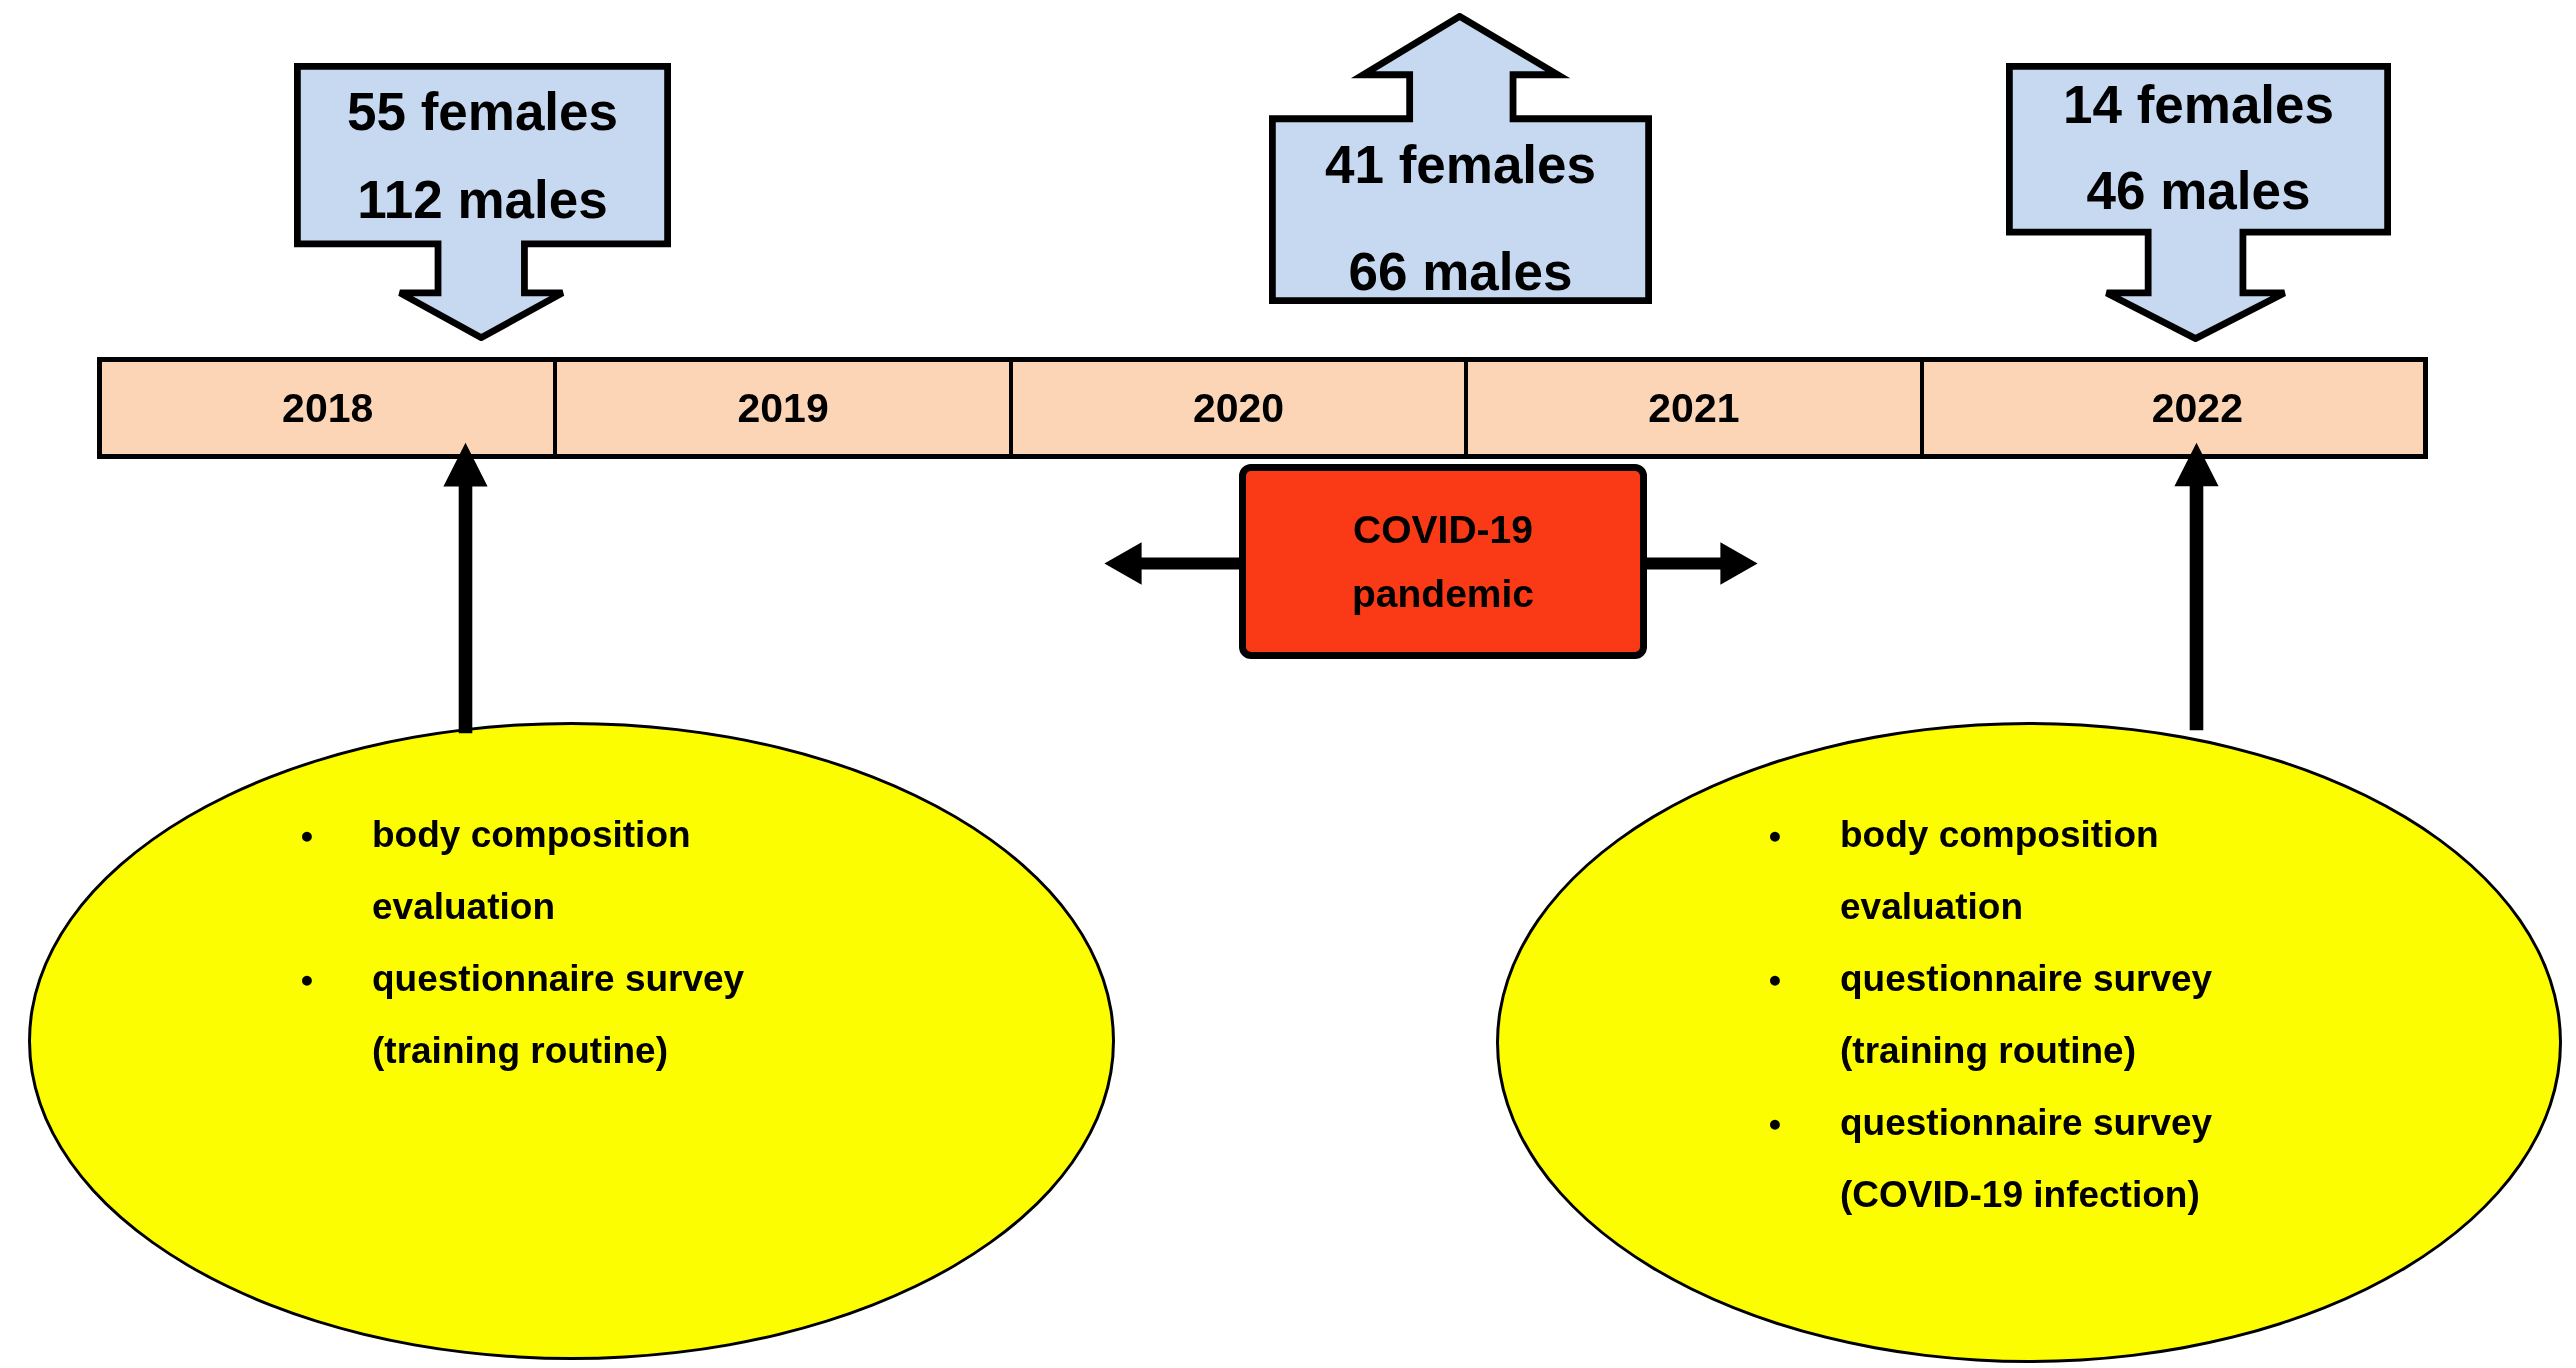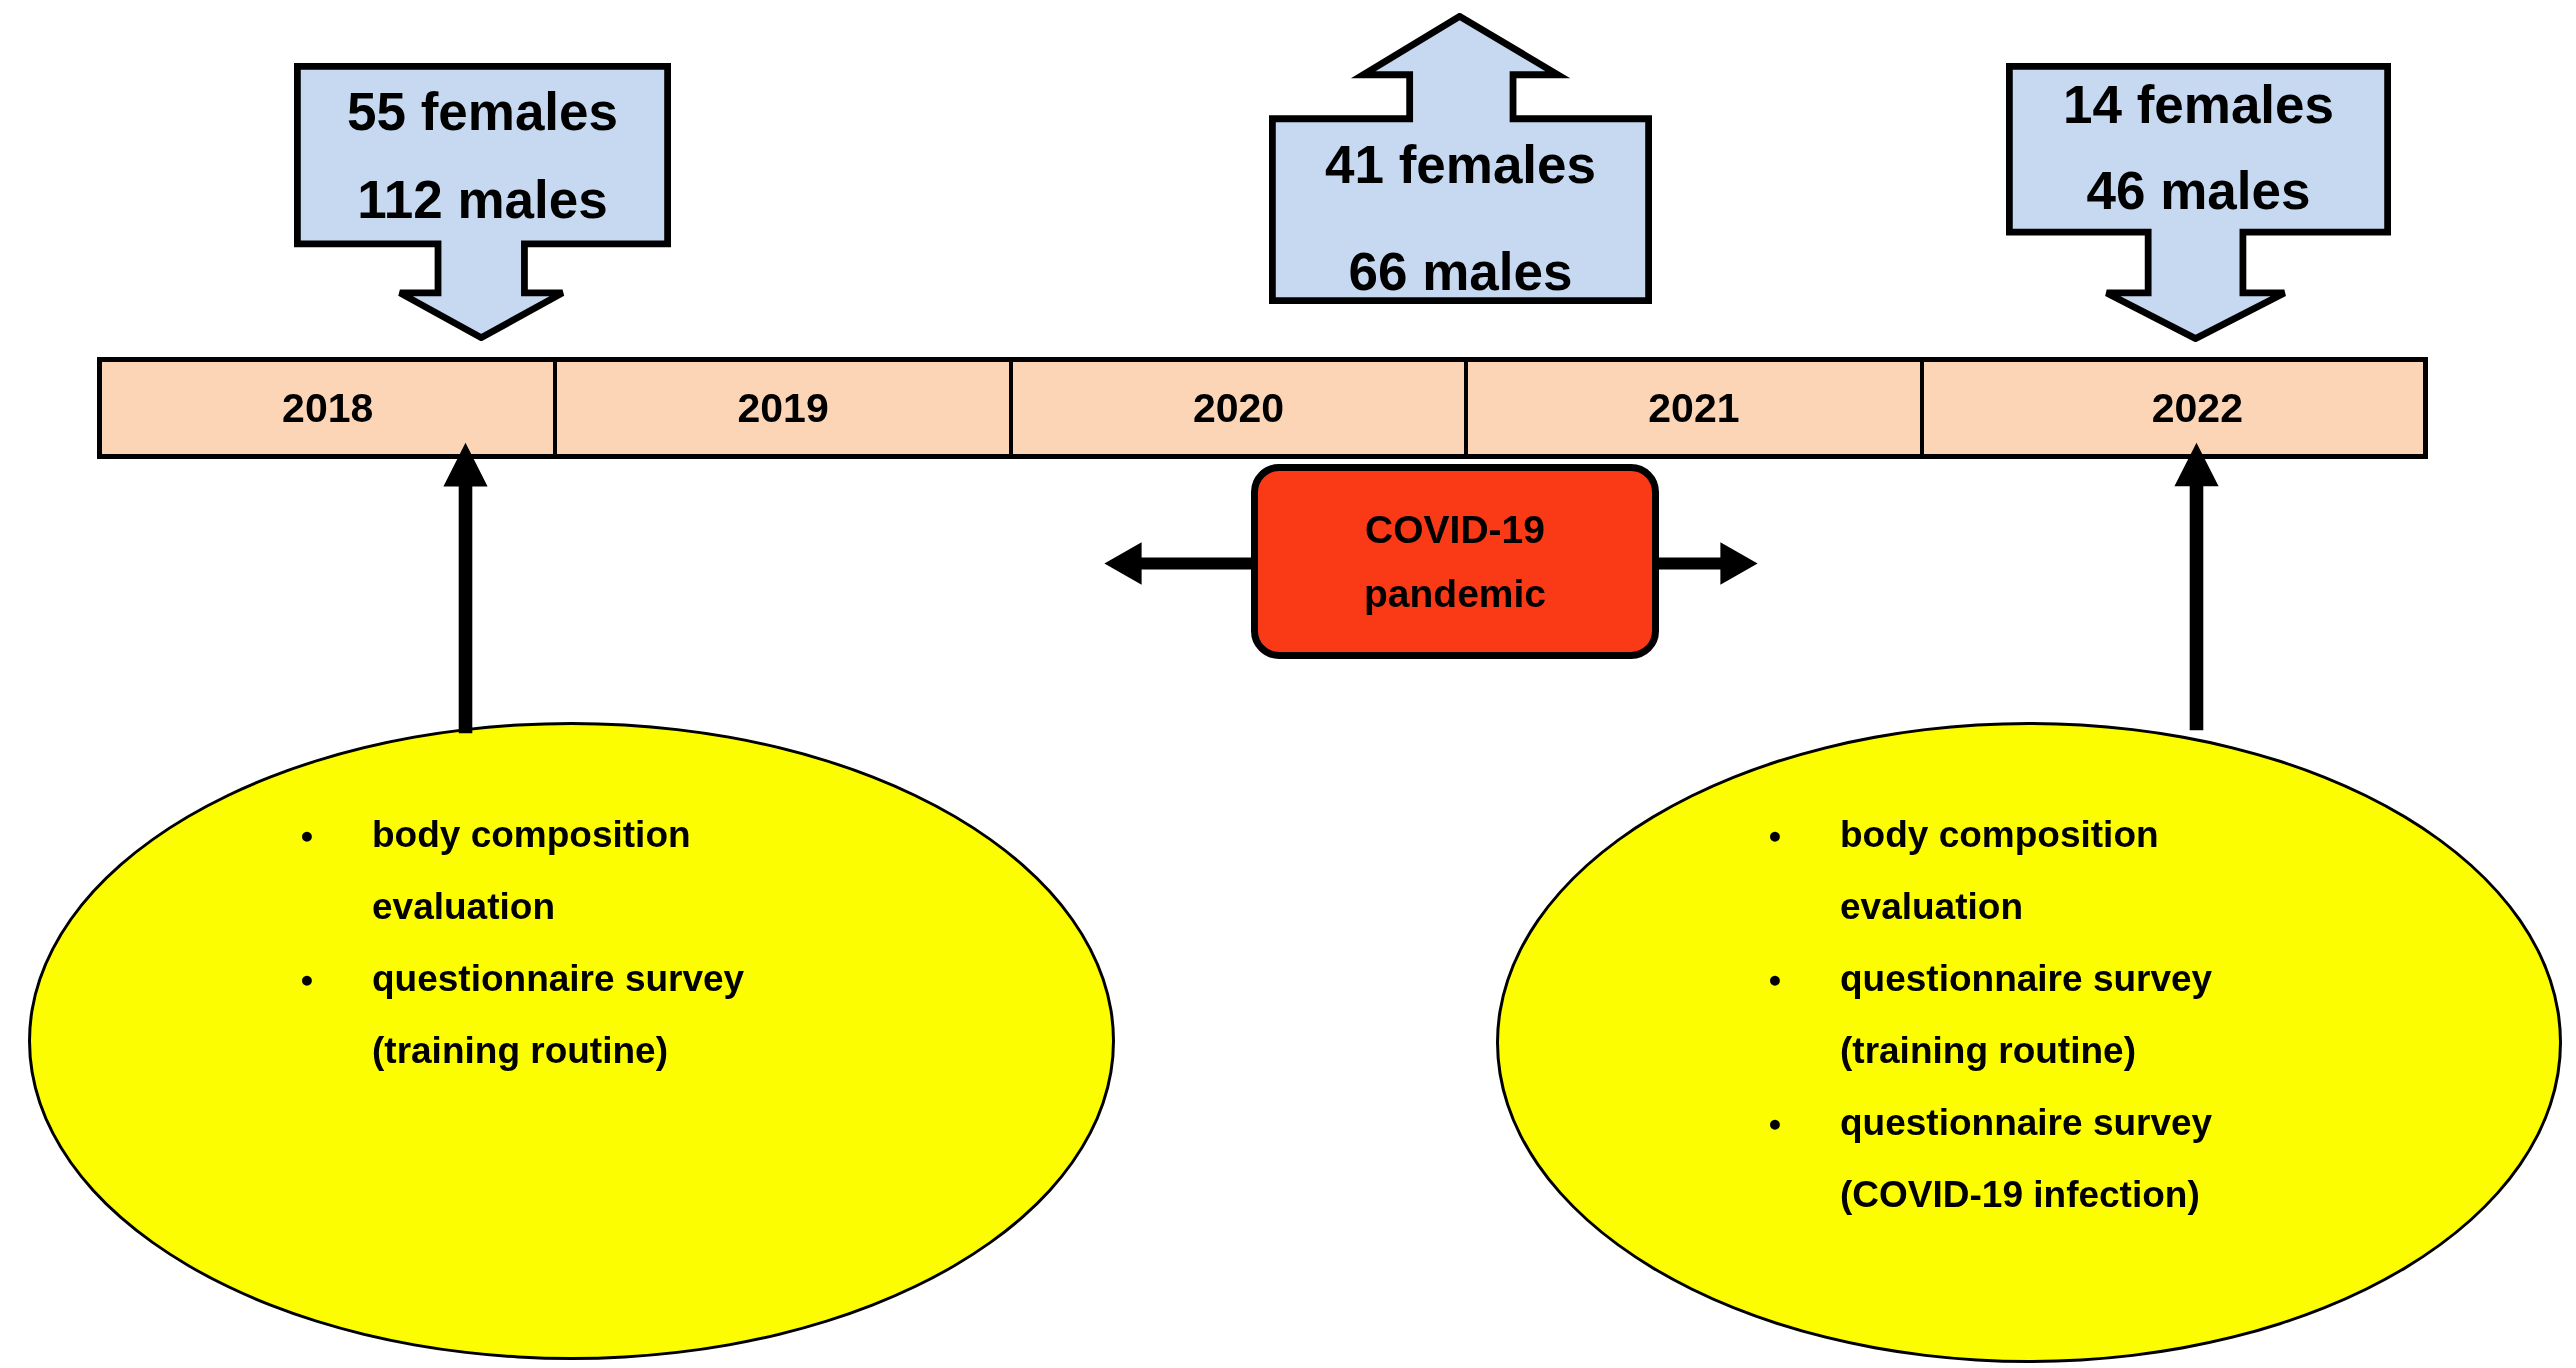--- a/index.html
+++ b/index.html
@@ -42,25 +42,24 @@
     border-right:4.2px solid var(--outline,#000000);
   }
   .year-cell:last-child{border-right:none;padding-left:48px;}
 
   
   #covid-box{
     left:1239px;top:464px;width:408px;height:195px;
     box-sizing:border-box;
     background:var(--covid-fill,#fa3a16);
     border:7.6px solid var(--outline,#000000);
-    border-radius:28px;
+    border-radius:12px;
     display:flex;flex-direction:column;align-items:center;justify-content:center;
     gap:22px;font-size:39px;line-height:42px;
     z-index:3;
-    margin-left:12px;
   }
   .black-arrow{fill:var(--outline,#000000);}
   #covid-arrow{left:1101px;top:533px;width:660px;height:61px;z-index:1;}
   #up-arrow-left{left:440px;top:441px;width:51px;height:294px;z-index:2;}
   #up-arrow-right{left:2171px;top:441px;width:51px;height:291px;z-index:2;}
 
   
   .study-ellipse{
     position:absolute;
     box-sizing:border-box;

